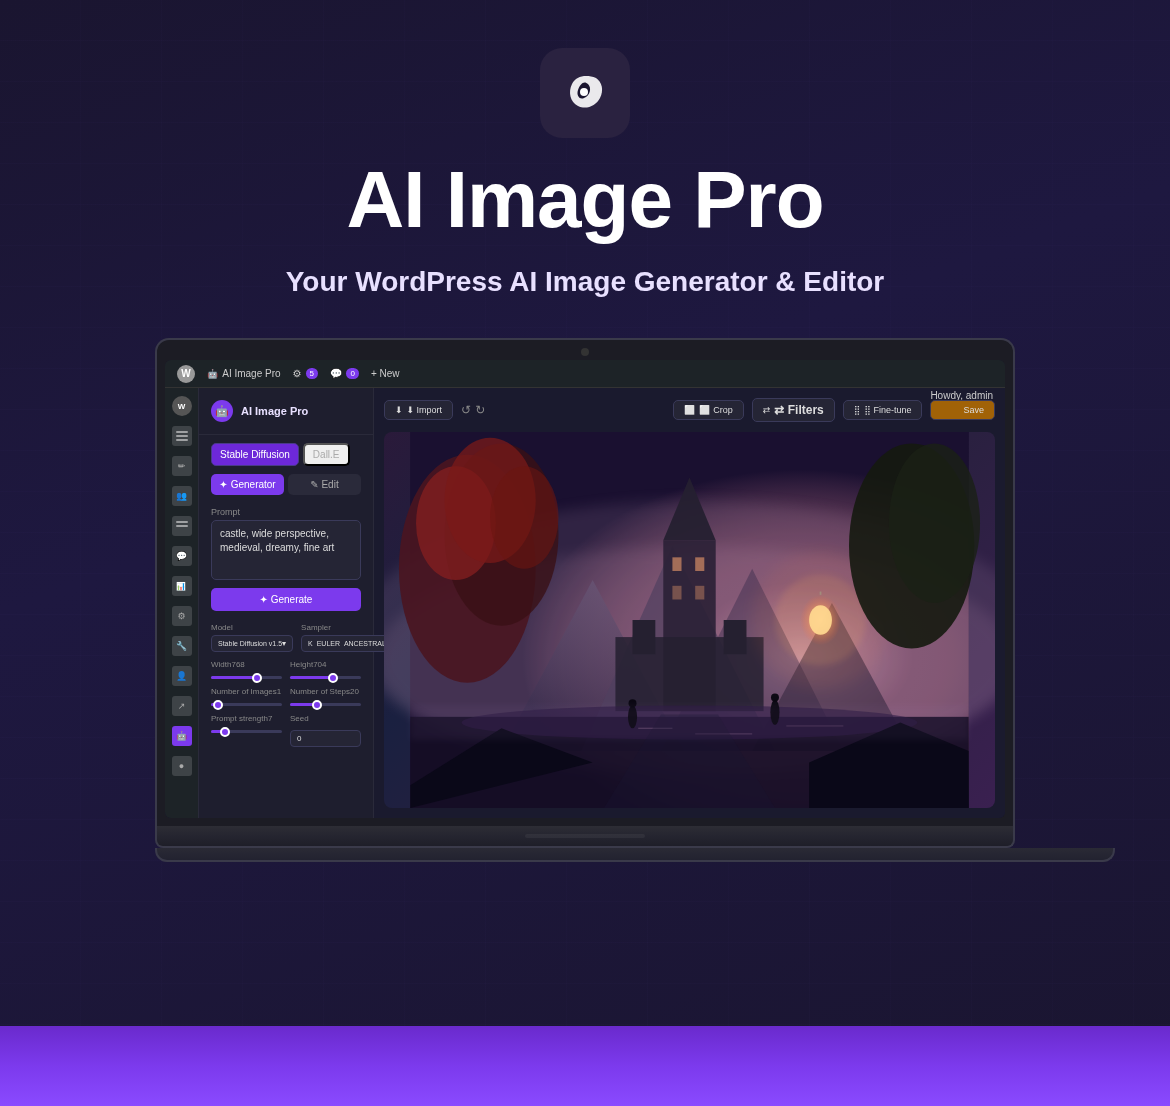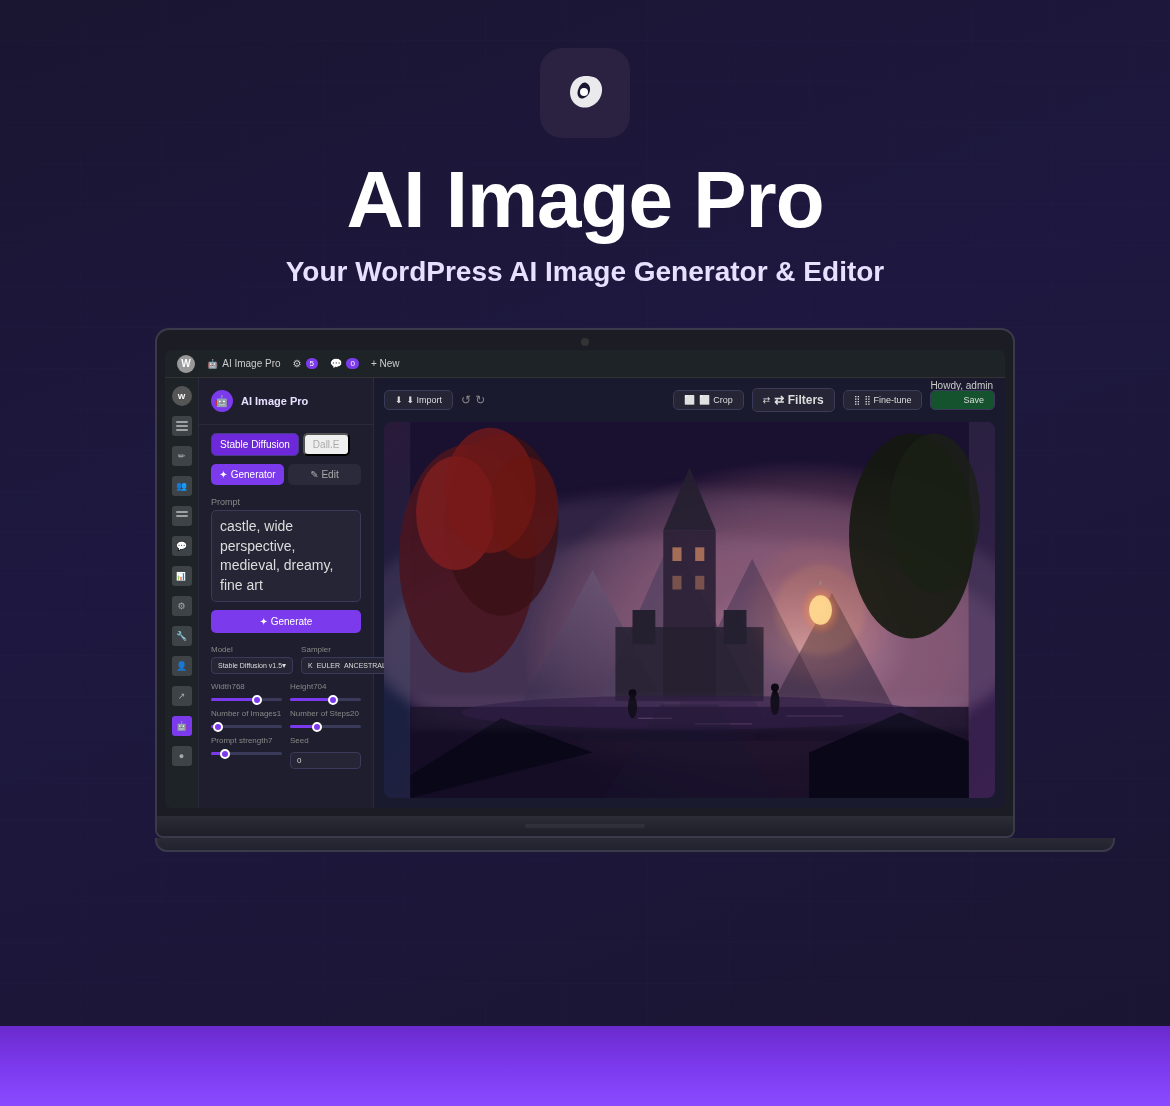--- a/index.html
+++ b/index.html
@@ -70,21 +70,21 @@
       margin-top: 16px;
       position: relative;
       z-index: 1;
       letter-spacing: -1px;
     }
 
     .subtitle {
       font-size: 28px;
       font-weight: 600;
       color: #e8e0ff;
-      margin-top: 10px;
+      margin-top: 20px;
       position: relative;
       z-index: 1;
     }
 
     
     .laptop-wrapper {
       position: relative;
       z-index: 2;
       margin-top: 40px;
       width: 860px;
@@ -301,21 +301,21 @@
       font-size: 9px;
       margin-bottom: 3px;
     }
 
     .prompt-box {
       background: #252535;
       border: 1px solid #3a3a5a;
       border-radius: 5px;
       padding: 6px 8px;
       color: #ddd;
-      font-size: 14px;
+      font-size: 10px;
       line-height: 1.4;
       min-height: 60px;
       margin-bottom: 8px;
     }
 
     .generate-main-btn {
       width: 100%;
       background: #7c3aed;
       color: white;
       border: none;
@@ -742,21 +742,21 @@
                 <span style="font-size:9px;">⬜ Crop</span>
               </button>
               <button class="toolbar-btn">
                 <span>⇄</span>
                 <span style="font-size:12px;font-weight:bold;">⇄ Filters</span>
               </button>
               <button class="toolbar-btn">
                 <span>⣿</span>
                 <span style="font-size:9px;">⣿ Fine-tune</span>
               </button>
-              <button class="toolbar-btn" style="background:#14532d;color:#ddd;padding-left:32px;">
+              <button class="toolbar-btn" style="background:#a16207;color:#ddd;padding-left:32px;">
                 <span style="font-size:9px;">Save</span>
               </button>
             </div>
 
             <div class="generated-image">
               
               <svg width="100%" height="100%" viewBox="0 0 490 330" xmlns="http://www.w3.org/2000/svg">
 
                 <defs>
                   <radialGradient id="skyGrad" cx="70%" cy="60%" r="50%">

